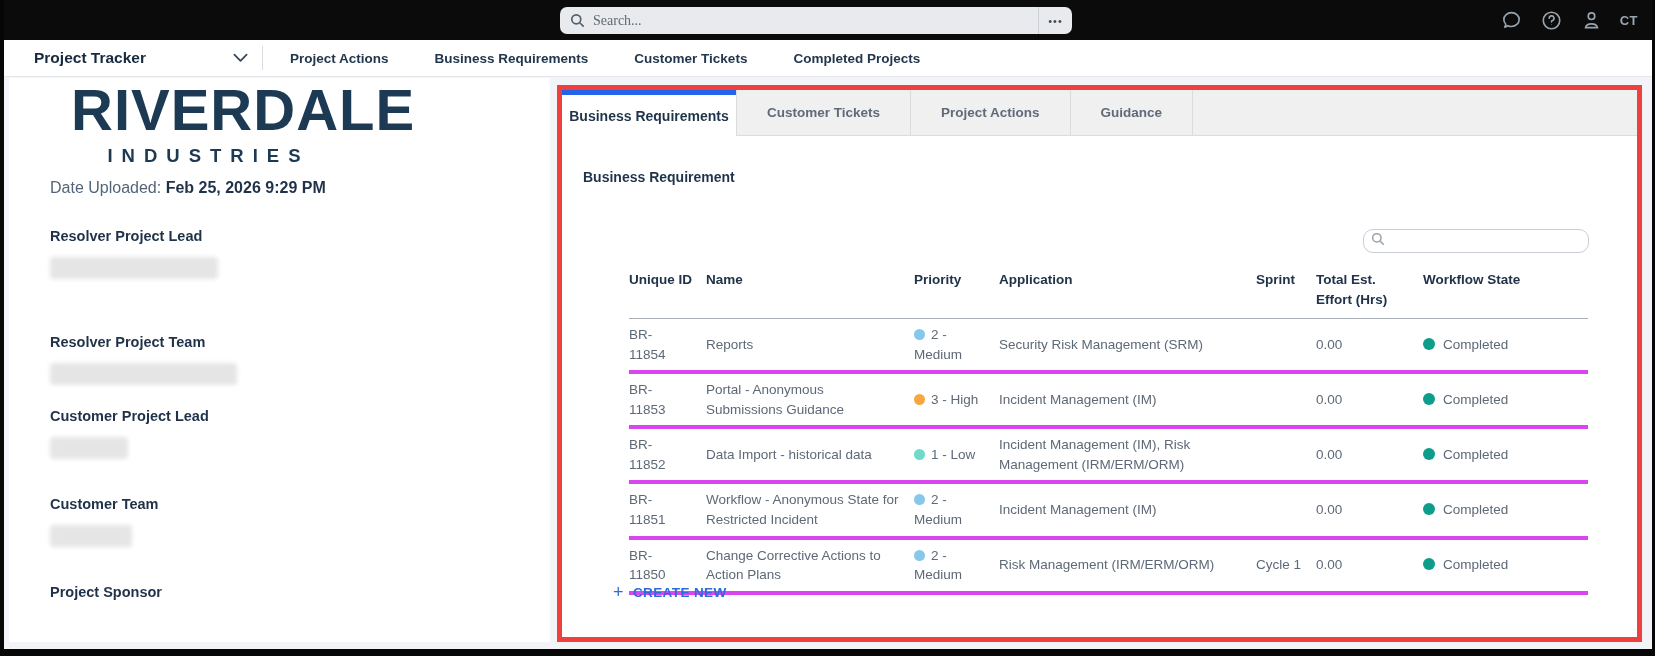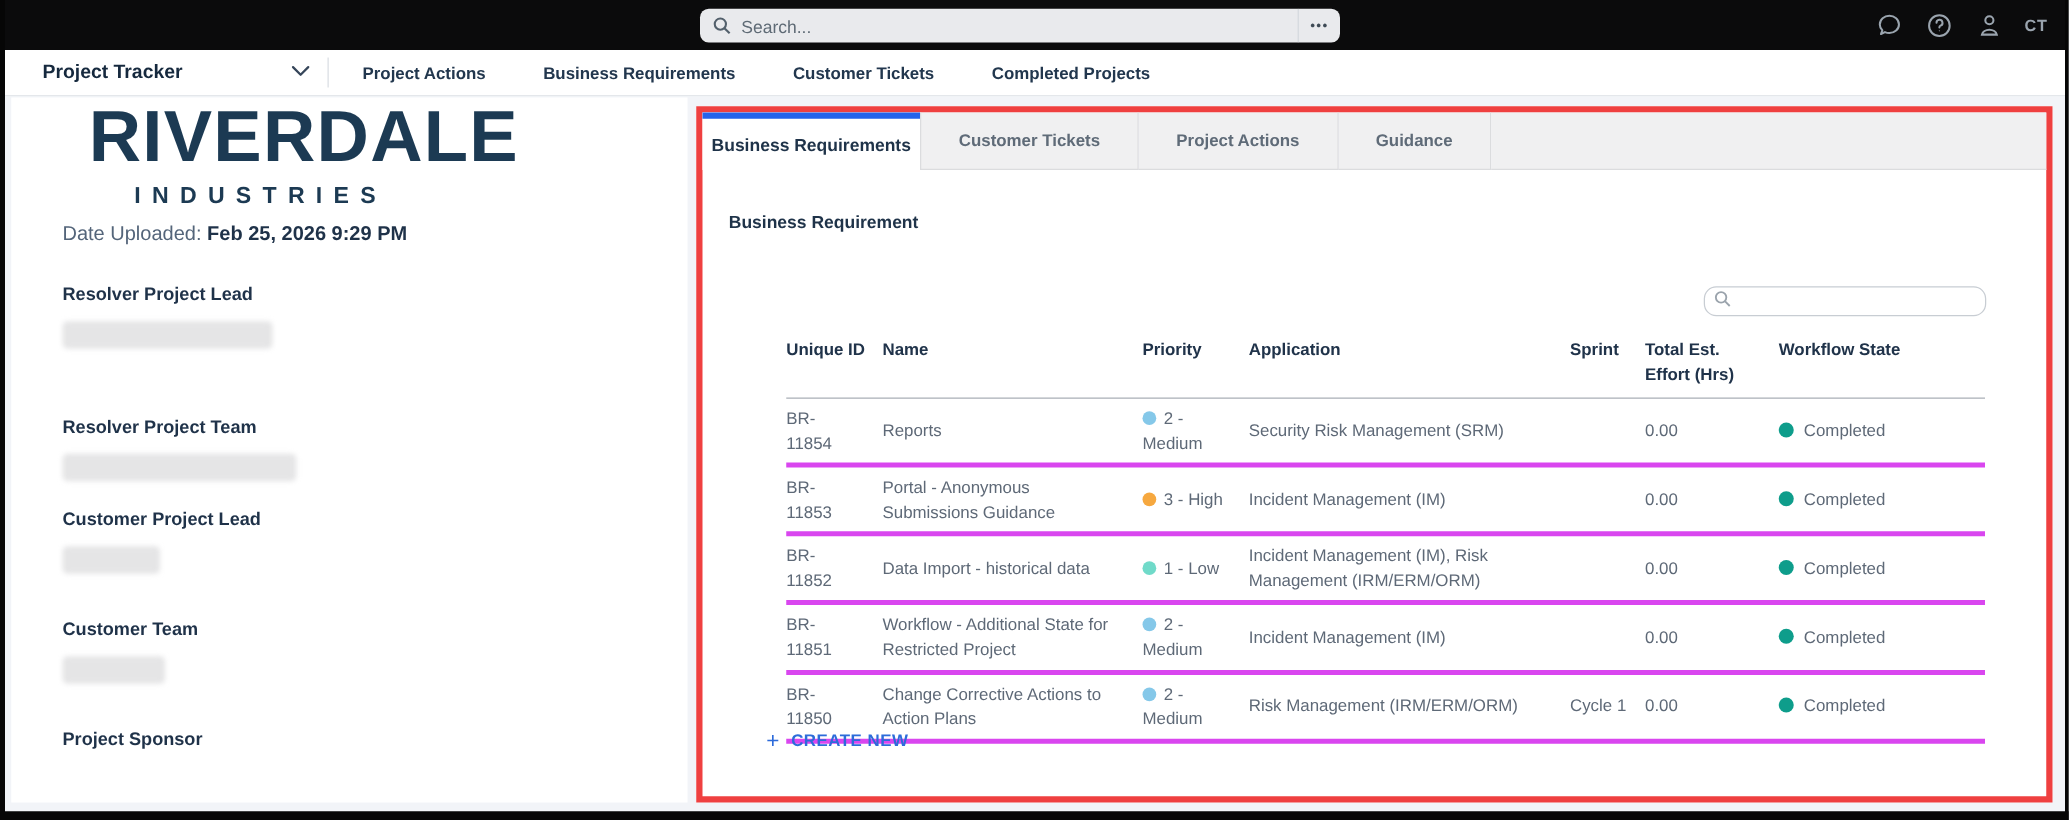--- a/index.html
+++ b/index.html
@@ -8,21 +8,21 @@
   .frame { position:relative; width:1655px; height:656px; border-left:4px solid #060606;
            border-right:3px solid #060606; border-bottom:7px solid #060606;
            background:#F2F4F8; overflow:hidden; }
 
   
   .topbar { position:relative; height:40px; background:#0B0B0C; }
   .topbar-search { position:absolute; left:556px; top:7px; width:512px; height:27px;
                    background:#E9EAED; border-radius:7px; display:flex; align-items:center; }
   .topbar-search .sicon { margin:0 8px 0 10px; flex:0 0 auto; display:flex; }
   .topbar-search input { flex:1; border:none; outline:none; background:transparent;
-                         font-family:Liberation Sans, sans-serif; font-size:14px; color:#6d28d9; }
+                         font-family:Liberation Serif, serif; font-size:14px; color:#6d28d9; }
   .topbar-search input::placeholder { color:#5E6A75; }
   .search-more { width:34px; height:27px; border-left:1px solid #CBD0D6; border-radius:0 7px 7px 0;
                  display:flex; align-items:center; justify-content:center;
                  font-size:11px; letter-spacing:1px; color:#3E4A55; cursor:pointer; }
   .topbar-right { position:absolute; right:14px; top:0; height:40px; display:flex;
                   align-items:center; gap:17px; color:#9AA4AE; }
   .tb-icon { display:flex; align-items:center; cursor:pointer; }
   .tb-initials { font-size:13px; font-weight:700; letter-spacing:.5px; color:#9AA4AE; }
 
   
@@ -246,21 +246,21 @@
             <div>Data Import - historical data</div>
             <div><span class="dot" style="background-color: rgb(112, 218, 201);"></span><span>1 - Low</span></div>
             <div>Incident Management (IM), Risk Management (IRM/ERM/ORM)</div>
             <div></div>
             <div>0.00</div>
             <div><span class="dot status-dot" style="background-color: rgb(14, 157, 139);"></span><span>Completed</span></div>
           </div>
 
           <div class="trow tr">
             <div class="cell-id"><span>BR-11851</span></div>
-            <div>Workflow - Additional State for Restricted Project</div>
+            <div>Workflow - Anonymous State for Restricted Incident</div>
             <div><span class="dot" style="background-color: rgb(133, 200, 233);"></span><span>2 - Medium</span></div>
             <div>Incident Management (IM)</div>
             <div></div>
             <div>0.00</div>
             <div><span class="dot status-dot" style="background-color: rgb(14, 157, 139);"></span><span>Completed</span></div>
           </div>
 
           <div class="trow tr">
             <div class="cell-id"><span>BR-11850</span></div>
             <div>Change Corrective Actions to Action Plans</div>

